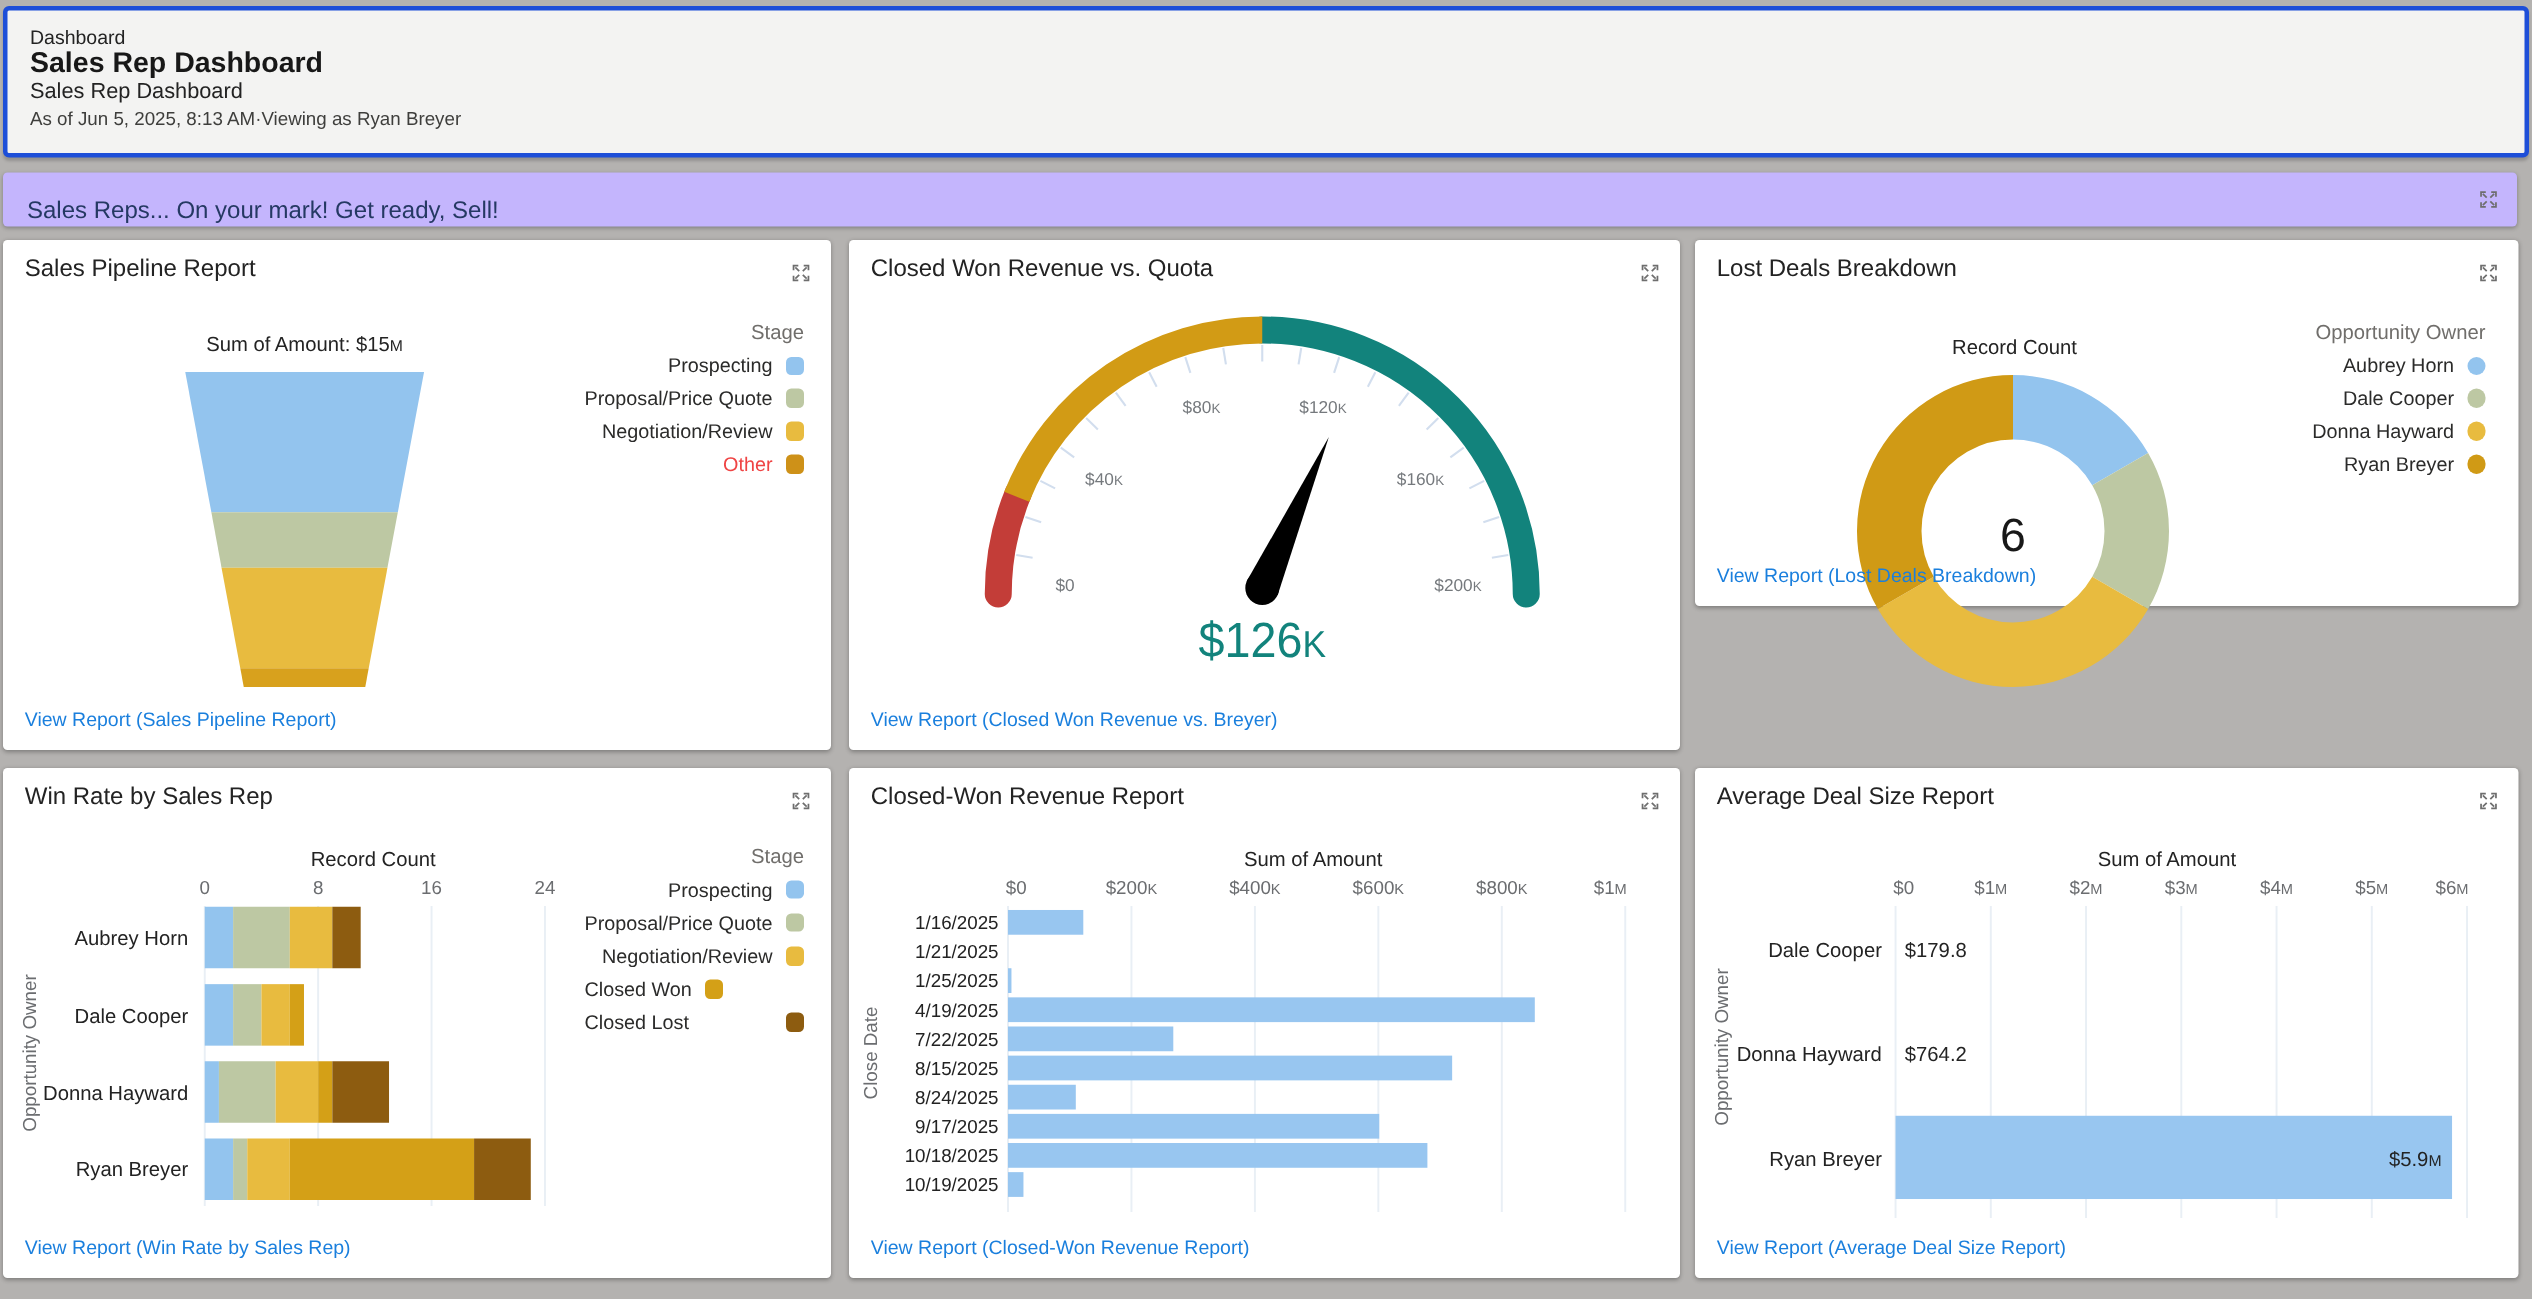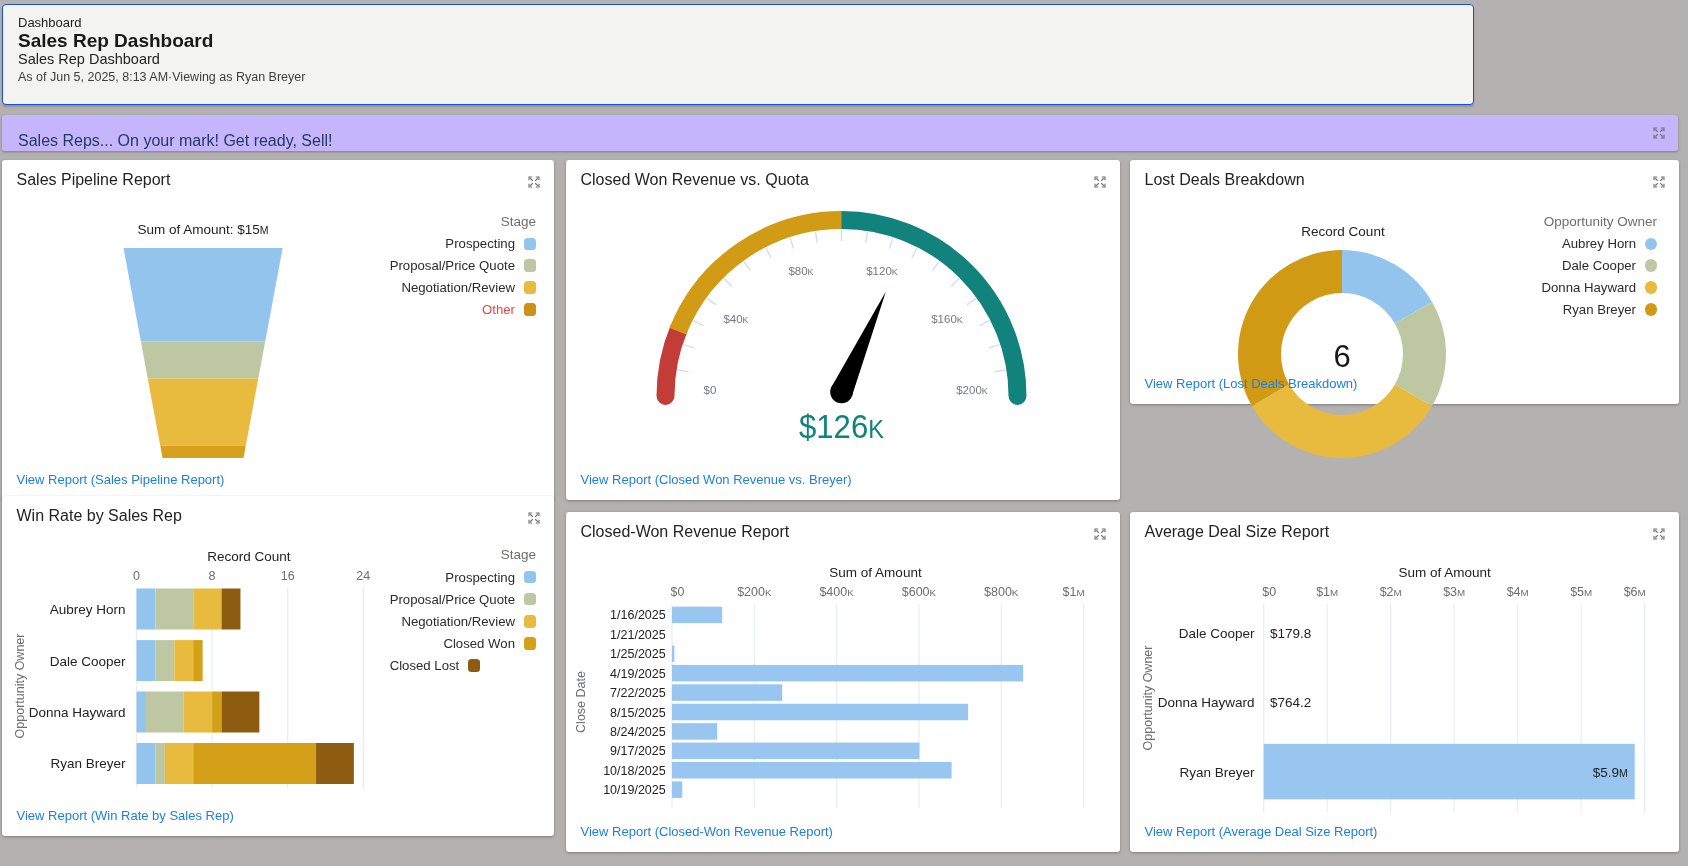--- a/index.html
+++ b/index.html
@@ -2,21 +2,21 @@
 <html><head><meta charset="utf-8"><style>
 
 *{box-sizing:border-box;margin:0;padding:0}
 body{width:1688px;height:866px;background:#b4b2b0;font-family:"Liberation Sans",sans-serif;position:relative;overflow:hidden}
 .card{position:absolute;background:#fff;border-radius:3px;box-shadow:0 1px 3px rgba(0,0,0,.3)}
 .ctitle{position:absolute;left:14.5px;top:11px;font-size:16px;color:#232323}
 .vlink{position:absolute;left:14.5px;bottom:13px;font-size:13px;color:#1a7fdd}
 svg text{font-family:"Liberation Sans",sans-serif}
 
 </style></head><body>
-<div style="position:absolute;left:2px;top:4px;width:1472px;height:101px;background:#f3f3f2;border:1px solid #1d4ed8;border-radius:4px;box-shadow:0 2px 2px rgba(0,0,0,.18)">
+<div style="position:absolute;left:2px;top:4px;width:1684px;height:101px;background:#f3f3f2;border:3px solid #1d4ed8;border-radius:4px;box-shadow:0 2px 2px rgba(0,0,0,.18)">
 <div style="position:absolute;left:15px;top:10px;font-size:13px;color:#232323">Dashboard</div>
 <div style="position:absolute;left:15px;top:25px;font-size:19px;font-weight:bold;color:#181818">Sales Rep Dashboard</div>
 <div style="position:absolute;left:15px;top:46px;font-size:14.5px;color:#232323">Sales Rep Dashboard</div>
 <div style="position:absolute;left:15px;top:65px;font-size:12.5px;color:#3e3e3c">As of Jun 5, 2025, 8:13 AM·Viewing as Ryan Breyer</div>
 </div>
 <div style="position:absolute;left:2px;top:115px;width:1676px;height:36px;background:#c4b5fd;border-radius:3px;box-shadow:0 1px 3px rgba(0,0,0,.3)">
 <div style="position:absolute;left:16px;top:17px;font-size:16px;color:#253963">Sales Reps... On your mark! Get ready, Sell!</div>
 <svg style="position:absolute;left:1651px;top:12px" width="12" height="12" viewBox="0 0 14 14">
       <g stroke="#6e6e6e" stroke-width="1.35" fill="none">
         <line x1="5.6" y1="5.6" x2="2.6" y2="2.6"></line>
@@ -159,21 +159,21 @@
         <span style="font-size:13.2px;color:#2b2b2a">Donna Hayward</span>
         <span style="width:12.5px;height:12.5px;border-radius:50%;background:#E8BB3F;display:inline-block;margin-left:8.5px"></span>
       </div>
       <div style="height:21.9px;display:flex;align-items:center;justify-content:flex-end">
         <span style="font-size:13.2px;color:#2b2b2a">Ryan Breyer</span>
         <span style="width:12.5px;height:12.5px;border-radius:50%;background:#D09A15;display:inline-block;margin-left:8.5px"></span>
       </div>
     </div>
     <div class="vlink">View Report (Lost Deals Breakdown)</div>
   </div>
-<div class="card" style="left:2px;top:496px;width:552px;height:340px">
+<div class="card" style="left:2px;top:512px;width:552px;height:340px">
     <div class="ctitle">Win Rate by Sales Rep</div>
     <svg style="position:absolute;right:14px;top:16px" width="12" height="12" viewBox="0 0 14 14">
       <g stroke="#6e6e6e" stroke-width="1.35" fill="none">
         <line x1="5.6" y1="5.6" x2="2.6" y2="2.6"></line>
         <line x1="8.4" y1="5.6" x2="11.4" y2="2.6"></line>
         <line x1="5.6" y1="8.4" x2="2.6" y2="11.4"></line>
         <line x1="8.4" y1="8.4" x2="11.4" y2="11.4"></line>
         <polyline points="1.2,4.9 1.2,1.2 4.9,1.2"></polyline>
         <polyline points="9.1,1.2 12.8,1.2 12.8,4.9"></polyline>
         <polyline points="1.2,9.1 1.2,12.8 4.9,12.8"></polyline>
@@ -221,25 +221,25 @@
         <span style="width:12.5px;height:12.5px;border-radius:3.5px;background:#93C4EE;display:inline-block;margin-left:8.5px"></span>
       </div>
       <div style="height:22.1px;display:flex;align-items:center;justify-content:flex-end">
         <span style="font-size:13.2px;color:#2b2b2a">Proposal/Price Quote</span>
         <span style="width:12.5px;height:12.5px;border-radius:3.5px;background:#BDC8A3;display:inline-block;margin-left:8.5px"></span>
       </div>
       <div style="height:22.1px;display:flex;align-items:center;justify-content:flex-end">
         <span style="font-size:13.2px;color:#2b2b2a">Negotiation/Review</span>
         <span style="width:12.5px;height:12.5px;border-radius:3.5px;background:#E8BB3F;display:inline-block;margin-left:8.5px"></span>
       </div>
-      <div style="height:22.1px;display:flex;align-items:center;justify-content:flex-end">
+      <div style="height:22.1px;display:flex;align-items:center;justify-content:flex-start">
         <span style="font-size:13.2px;color:#2b2b2a">Closed Won</span>
         <span style="width:12.5px;height:12.5px;border-radius:3.5px;background:#D4A017;display:inline-block;margin-left:8.5px"></span>
       </div>
-      <div style="height:22.1px;display:flex;align-items:center;justify-content:flex-start">
+      <div style="height:22.1px;display:flex;align-items:center;justify-content:space-between">
         <span style="font-size:13.2px;color:#2b2b2a">Closed Lost</span>
         <span style="width:12.5px;height:12.5px;border-radius:3.5px;background:#8D5C10;display:inline-block;margin-left:8.5px"></span>
       </div>
     </div>
     <div class="vlink">View Report (Win Rate by Sales Rep)</div>
   </div>
 <div class="card" style="left:566px;top:512px;width:554px;height:340px">
     <div class="ctitle">Closed-Won Revenue Report</div>
     <svg style="position:absolute;right:14px;top:16px" width="12" height="12" viewBox="0 0 14 14">
       <g stroke="#6e6e6e" stroke-width="1.35" fill="none">

